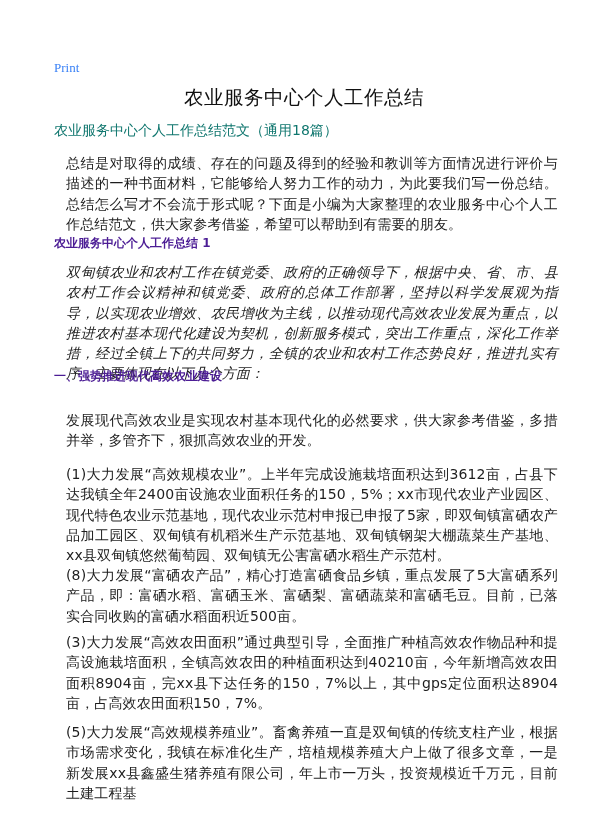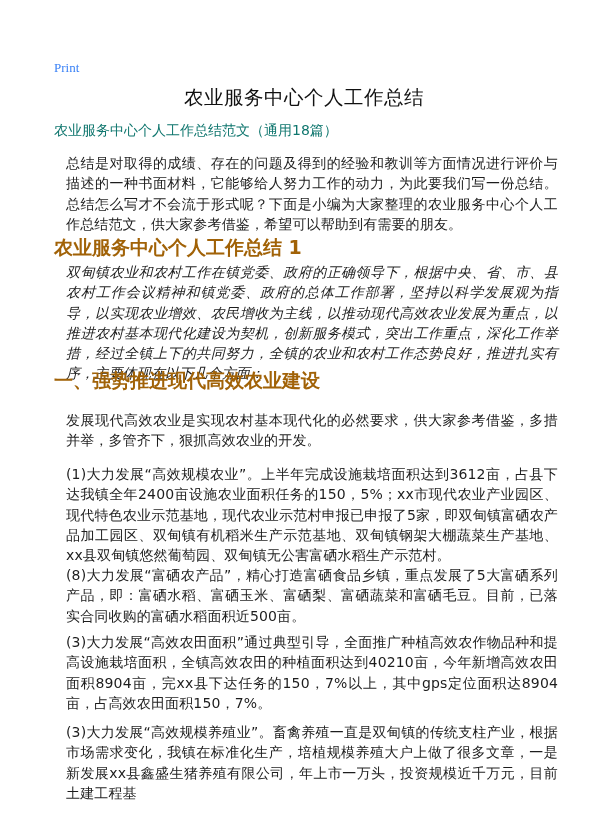--- a/index.html
+++ b/index.html
@@ -5,31 +5,31 @@
   html, body { margin: 0; padding: 0; background: #ffffff; }
   body { width: 600px; height: 828px; overflow: hidden; position: relative;
          font-family: "DejaVu Sans", "Liberation Sans", sans-serif; color: #1a1a1a; }
   .page { position: absolute; left: 54px; top: 0; width: 500px; }
   .print-label { position: absolute; top: 60px; left: 0; font-family: "Liberation Serif", serif; font-size: 13px; color: #3b82f6; }
   .doc-title { position: absolute; top: 84px; left: 0; width: 500px; text-align: center;
                font-size: 19.5px; font-weight: 500; letter-spacing: 0.5px; color: #111; }
   .subtitle { position: absolute; top: 122px; left: 0; font-size: 14px; color: #0f766e; white-space: nowrap; text-align: right; }
   .para { position: absolute; left: 12px; width: 492px; font-size: 14px; line-height: 20.3px; color: #1d1d1d;
           text-align: justify; text-justify: inter-character; letter-spacing: 0.15px; }
-  .heading { position: absolute; left: 0; font-size: 19px; font-weight: bold; color: #a16207; white-space: nowrap; }
+  .heading { position: absolute; left: 0; font-size: 12px; font-weight: bold; color: #4c1d95; white-space: nowrap; }
 </style>
 </head>
 <body>
 
 <div class="page">
   <div class="print-label">Print</div>
   <div class="doc-title">农业服务中心个人工作总结</div>
   <div class="subtitle">农业服务中心个人工作总结范文（通用18篇）</div>
   <div class="para" style="top:153px;">总结是对取得的成绩、存在的问题及得到的经验和教训等方面情况进行评价与描述的一种书面材料，它能够给人努力工作的动力，为此要我们写一份总结。总结怎么写才不会流于形式呢？下面是小编为大家整理的农业服务中心个人工作总结范文，供大家参考借鉴，希望可以帮助到有需要的朋友。</div>
   <div class="heading" style="top:235px;">农业服务中心个人工作总结 1</div>
   <div class="para" style="top:262px;font-style:italic;">双甸镇农业和农村工作在镇党委、政府的正确领导下，根据中央、省、市、县农村工作会议精神和镇党委、政府的总体工作部署，坚持以科学发展观为指导，以实现农业增效、农民增收为主线，以推动现代高效农业发展为重点，以推进农村基本现代化建设为契机，创新服务模式，突出工作重点，深化工作举措，经过全镇上下的共同努力，全镇的农业和农村工作态势良好，推进扎实有序，主要体现在以下几个方面：</div>
   <div class="heading" style="top:368px;">一、强势推进现代高效农业建设</div>
   <div class="para" style="top:410px;">发展现代高效农业是实现农村基本现代化的必然要求，供大家参考借鉴，多措并举，多管齐下，狠抓高效农业的开发。</div>
   <div class="para" style="top:464px;">(1)大力发展“高效规模农业”。上半年完成设施栽培面积达到3612亩，占县下达我镇全年2400亩设施农业面积任务的150，5%；xx市现代农业产业园区、现代特色农业示范基地，现代农业示范村申报已申报了5家，即双甸镇富硒农产品加工园区、双甸镇有机稻米生产示范基地、双甸镇钢架大棚蔬菜生产基地、xx县双甸镇悠然葡萄园、双甸镇无公害富硒水稻生产示范村。</div>
   <div class="para" style="top:565px;">(8)大力发展“富硒农产品”，精心打造富硒食品乡镇，重点发展了5大富硒系列产品，即：富硒水稻、富硒玉米、富硒梨、富硒蔬菜和富硒毛豆。目前，已落实合同收购的富硒水稻面积近500亩。</div>
   <div class="para" style="top:632px;">(3)大力发展“高效农田面积”通过典型引导，全面推广种植高效农作物品种和提高设施栽培面积，全镇高效农田的种植面积达到40210亩，今年新增高效农田面积8904亩，完xx县下达任务的150，7%以上，其中gps定位面积达8904亩，占高效农田面积150，7%。</div>
-  <div class="para" style="top:722px;">(3)大力发展“高效规模养殖业”。畜禽养殖一直是双甸镇的传统支柱产业，根据市场需求变化，我镇在标准化生产，培植规模养殖大户上做了很多文章，一是新发展xx县鑫盛生猪养殖有限公司，年上市一万头，投资规模近千万元，目前土建工程基</div>
+  <div class="para" style="top:722px;">(5)大力发展“高效规模养殖业”。畜禽养殖一直是双甸镇的传统支柱产业，根据市场需求变化，我镇在标准化生产，培植规模养殖大户上做了很多文章，一是新发展xx县鑫盛生猪养殖有限公司，年上市一万头，投资规模近千万元，目前土建工程基</div>
 </div>
 
 </body></html>

